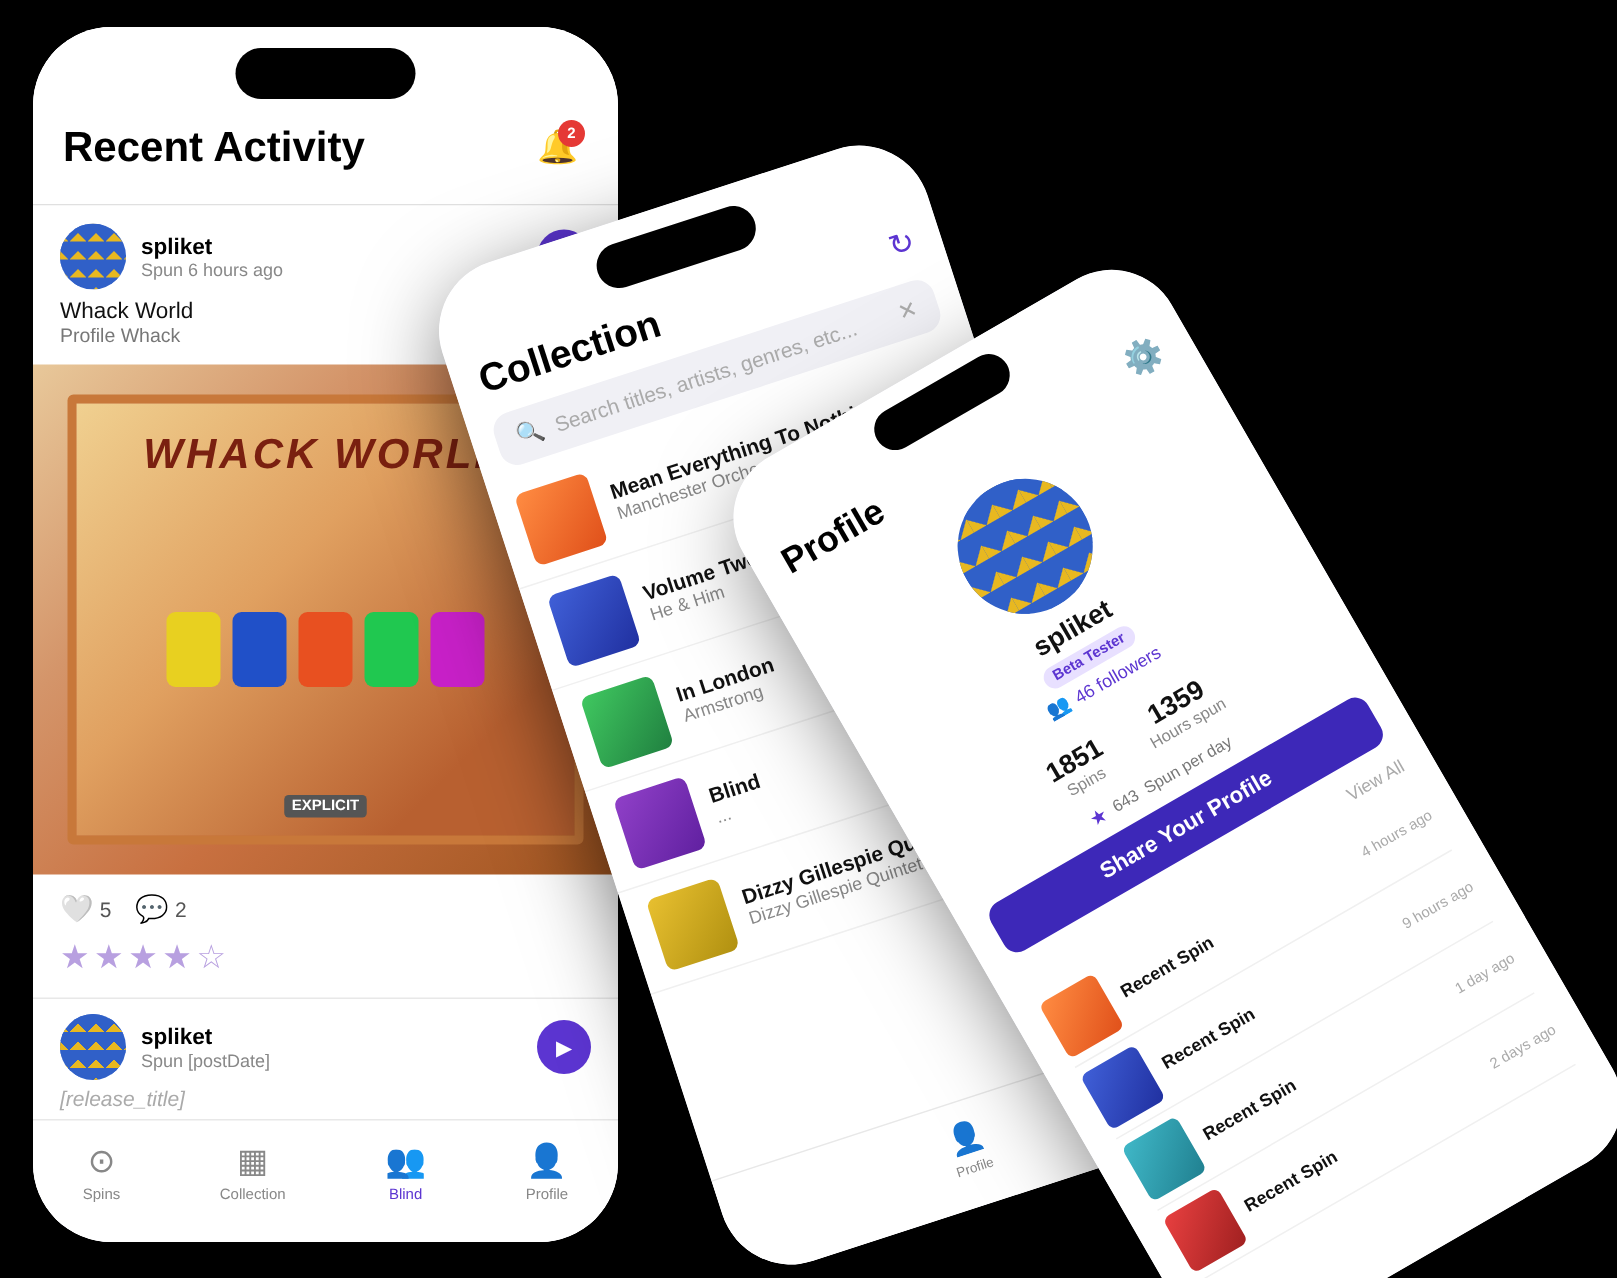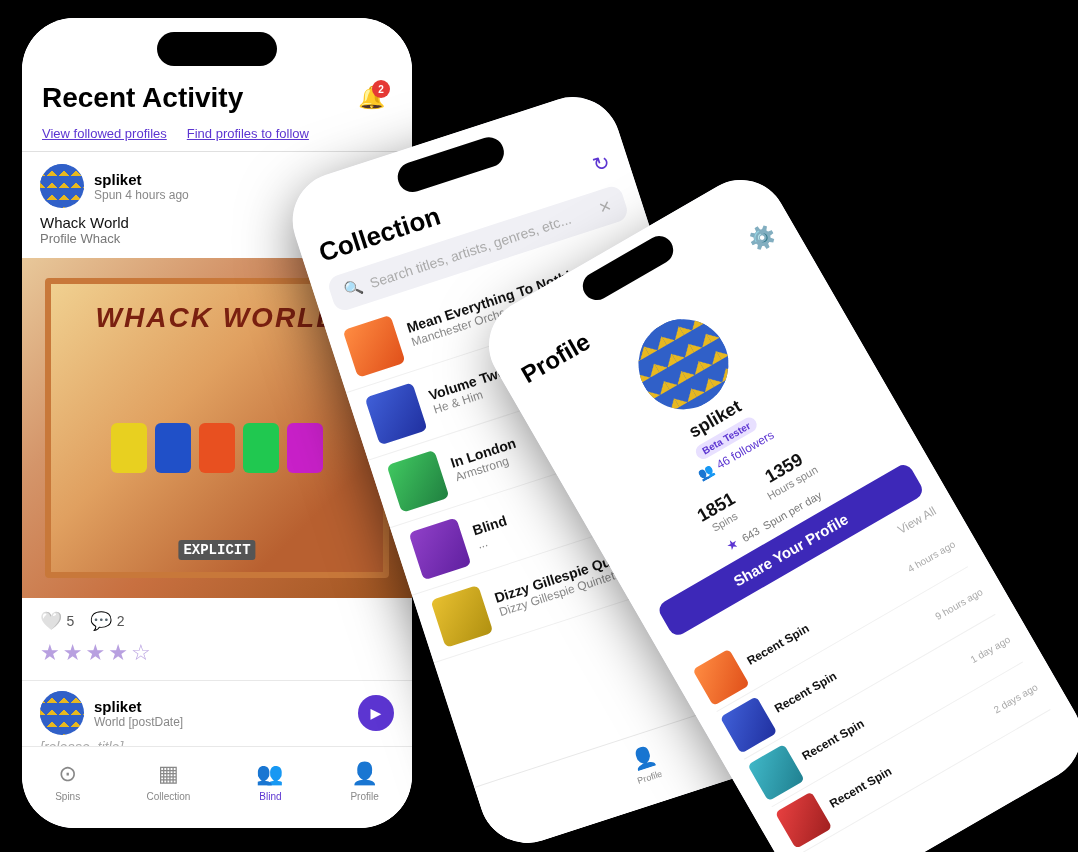--- a/index.html
+++ b/index.html
@@ -180,25 +180,24 @@
     .fig3 { background: #e85020; }
     .fig4 { background: #20c850; }
     .fig5 { background: #c820c8; }
     .explicit-badge {
       position: absolute;
       bottom: 12px;
       left: 50%;
       transform: translateX(-50%);
       background: #555;
       color: #fff;
-      font-size: 14px;
+      font-size: 10px;
       font-weight: 700;
       padding: 2px 5px;
       border-radius: 3px;
-      font-family: Liberation Mono, monospace;
     }
 
     .post-actions {
       padding: 12px 18px 8px;
       background: #fff;
     }
     .post-action-row {
       display: flex;
       align-items: center;
       gap: 16px;
@@ -532,36 +531,32 @@
   <div class="phone1-notch"></div>
   <div class="phone1-content">
     <div class="phone1-header">
       <div class="phone1-title-row">
         <span class="phone1-title">Recent Activity</span>
         <div class="bell-btn">
           <span class="bell-icon">🔔</span>
           <div class="bell-badge">2</div>
         </div>
       </div>
-      <div class="phone1-links">
-        <span class="phone1-link">View followed profiles</span>
-        <span class="phone1-link">Find profiles to follow</span>
-      </div>
     </div>
     <div class="divider"></div>
 
     <div class="activity-item">
       <div class="activity-user-row">
         <div class="activity-user-left">
           <div class="avatar-small">
             <div class="avatar-checker-sm"></div>
           </div>
           <div>
             <div class="activity-user-name">spliket</div>
-            <div class="activity-user-sub">Spun 4 hours ago</div>
+            <div class="activity-user-sub">Spun 6 hours ago</div>
           </div>
         </div>
         <div class="play-btn">▶</div>
       </div>
       <div class="activity-track-title">Whack World</div>
       <div class="activity-track-artist">Profile Whack</div>
     </div>
 
     <div class="album-art">
       <div class="album-art-inner">
@@ -598,21 +593,21 @@
     </div>
 
     <div class="activity-item2">
       <div class="activity-user-row">
         <div class="activity-user-left">
           <div class="avatar-small">
             <div class="avatar-checker-sm"></div>
           </div>
           <div>
             <div class="activity-user-name">spliket</div>
-            <div class="activity-user-sub">World [postDate]</div>
+            <div class="activity-user-sub">Spun [postDate]</div>
           </div>
         </div>
         <div class="play-btn">▶</div>
       </div>
       <div class="release-placeholder">[release_title]</div>
     </div>
 
     <div class="bottom-nav1">
       <div class="nav-item1">
         <span class="nav-icon1">⊙</span>

